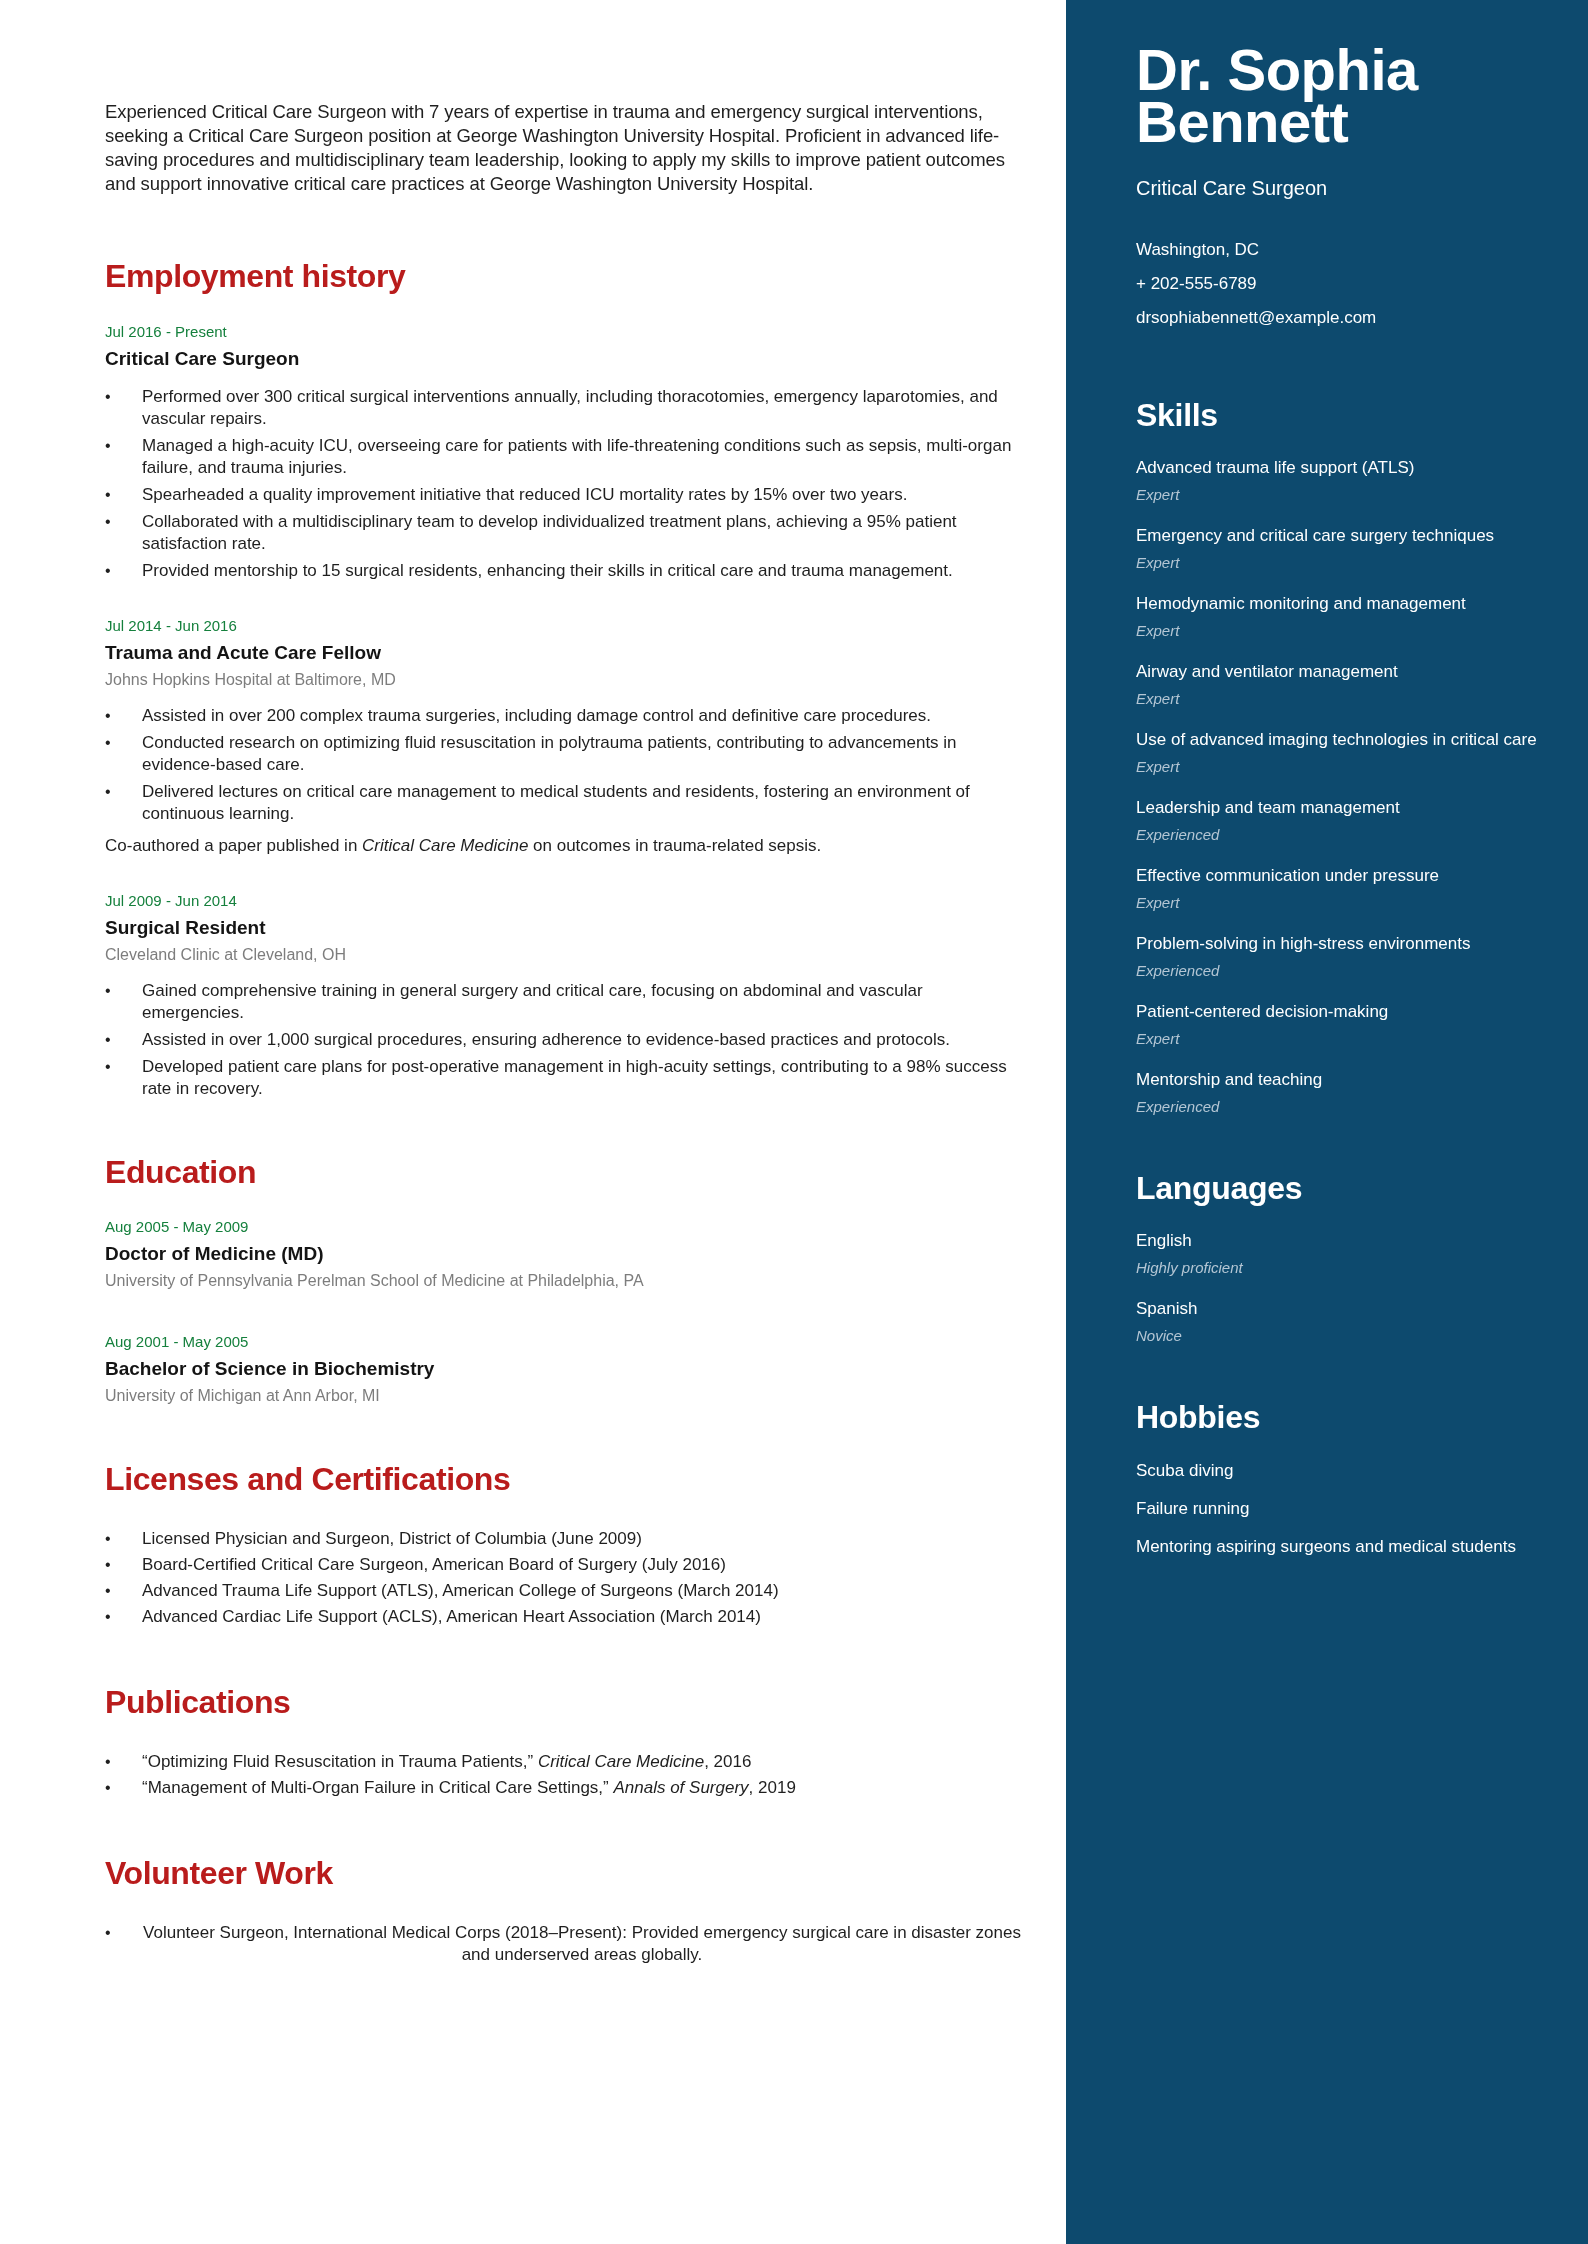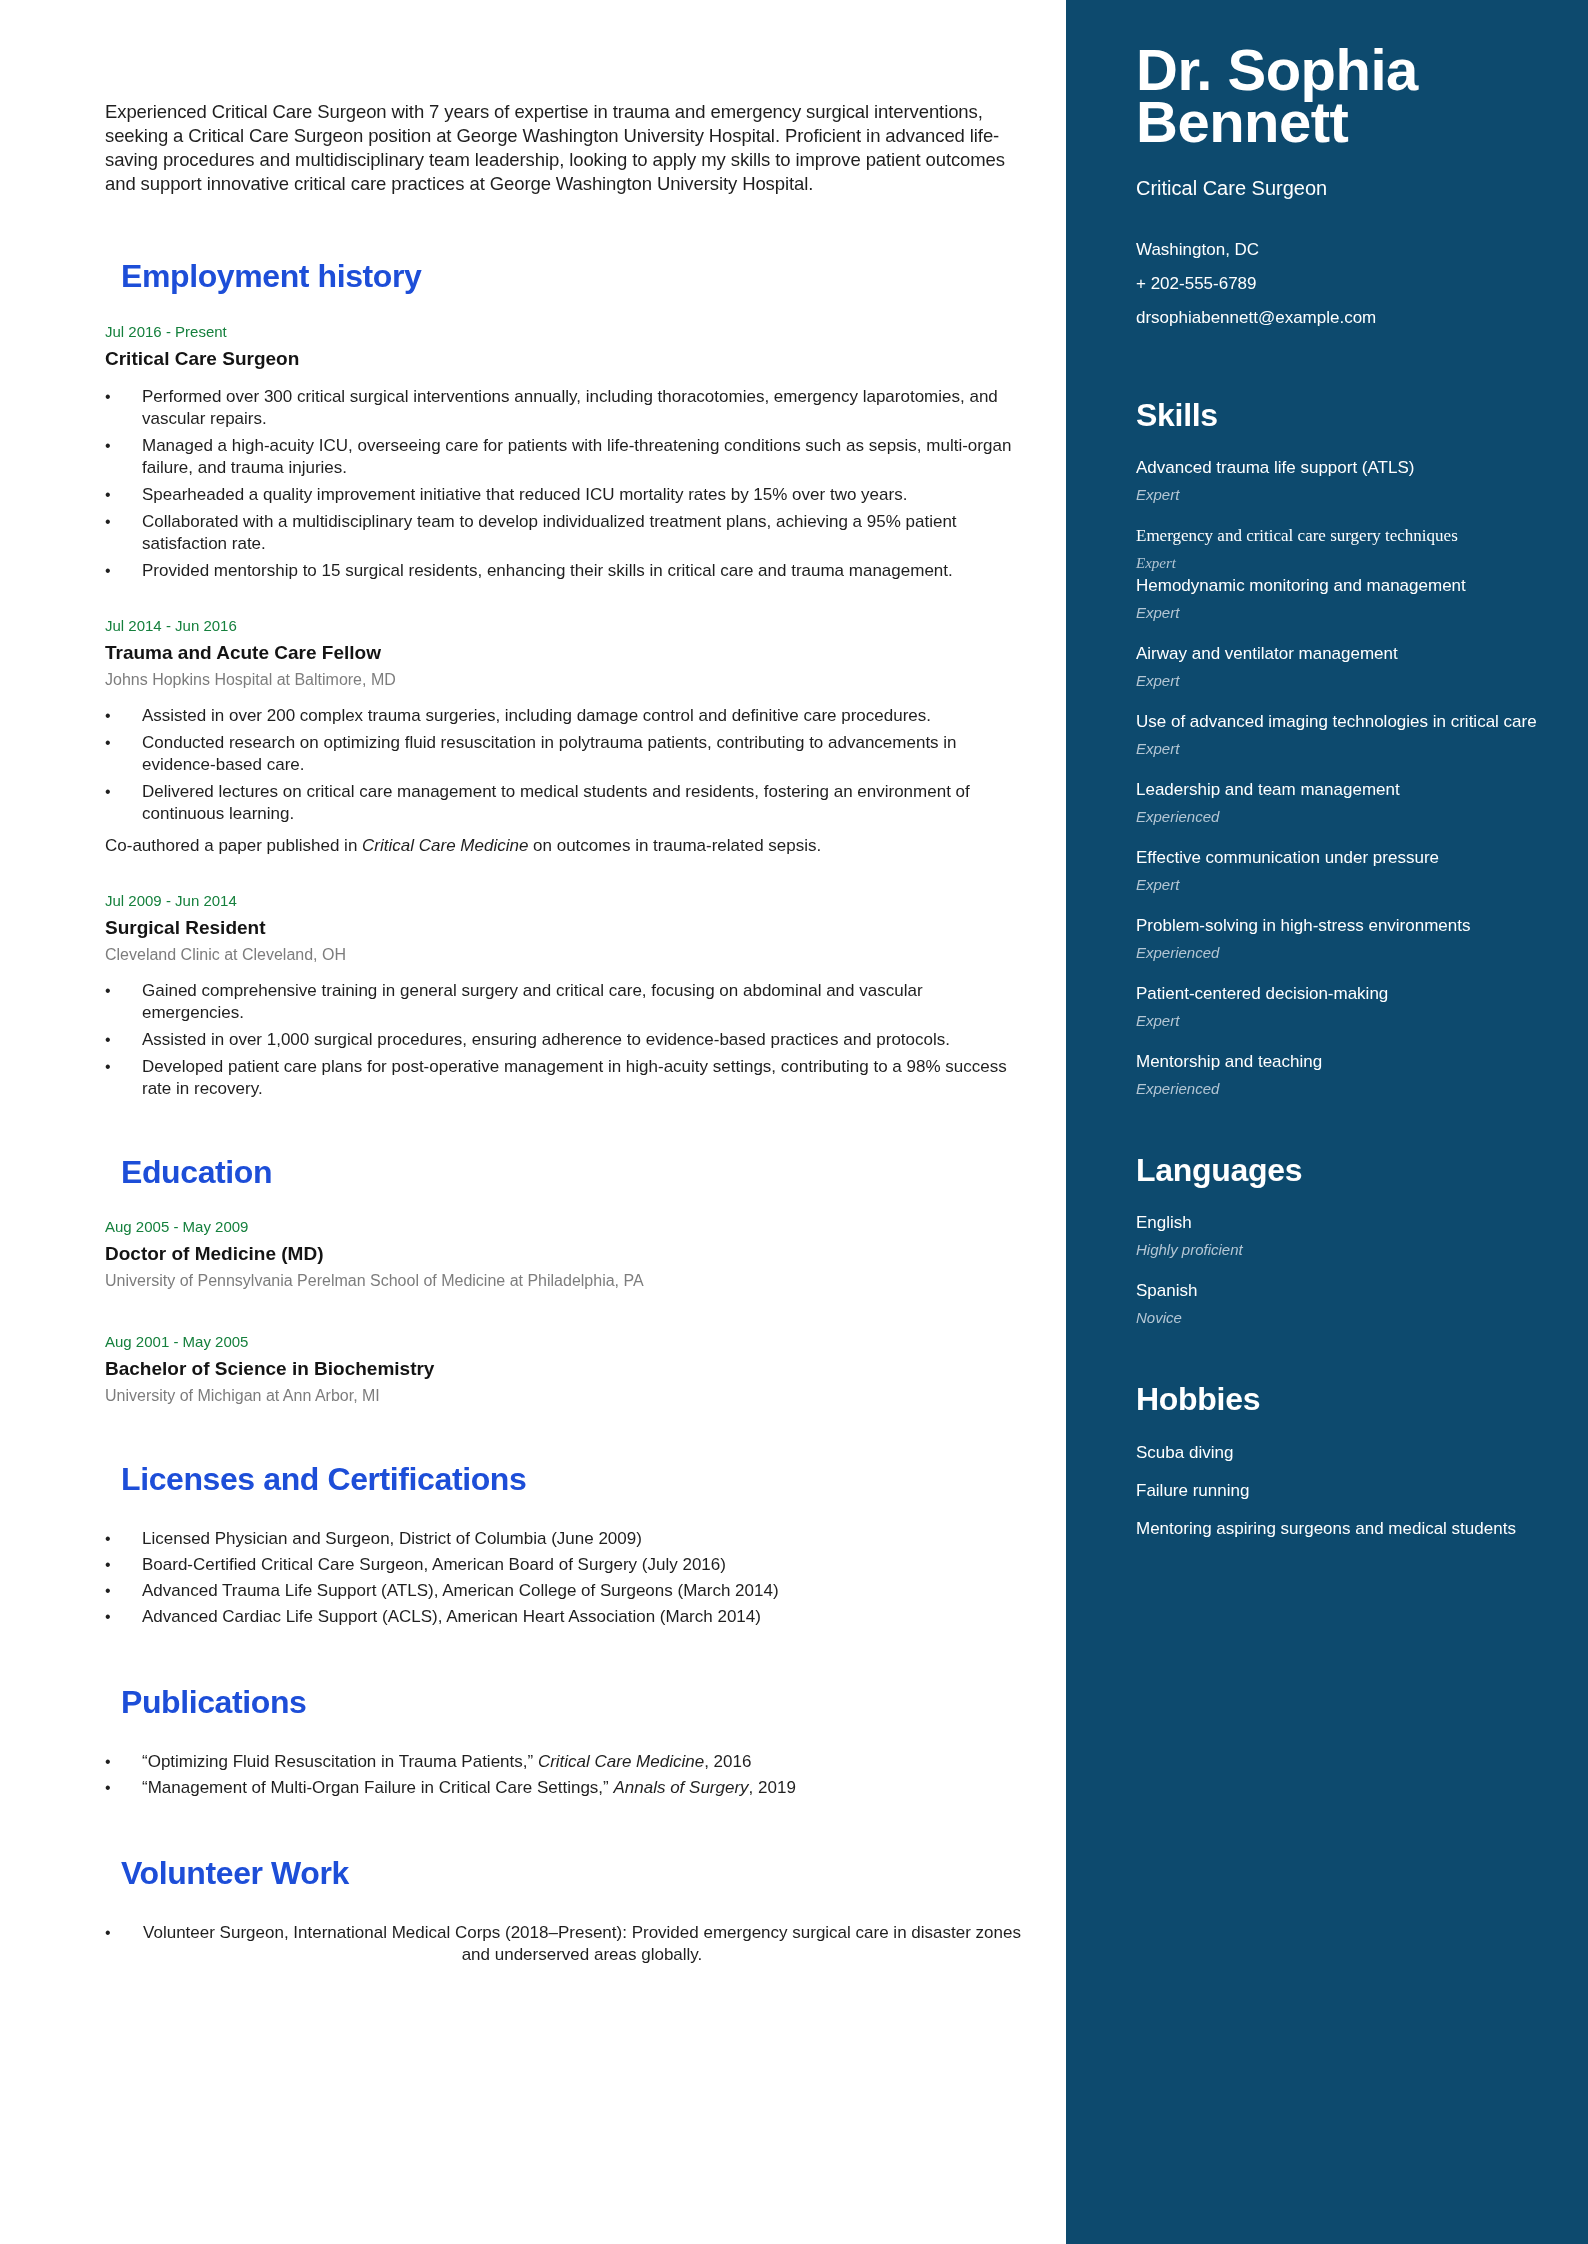--- a/index.html
+++ b/index.html
@@ -12,21 +12,21 @@
   .main {
     position: absolute; left: 0; top: 0; width: 1066px; height: 2244px;
     box-sizing: border-box; padding: 100px 66px 0 105px;
   }
   .side {
     position: absolute; left: 1066px; top: 0; width: 522px; height: 2244px;
     background: #0d4a6e; color: #ffffff; box-sizing: border-box;
     padding: 44px 30px 0 70px;
   }
   .summary { font-size: 18.5px; line-height: 24px; margin: 0; width: 900px; letter-spacing: -0.1px; }
-  .sec-title { font-size: 32px; font-weight: bold; margin: 16px; letter-spacing: -0.4px; color: #1d4ed8; }
+  .sec-title { font-size: 32px; font-weight: bold; margin: 0; letter-spacing: -0.4px; color: #b91c1c; }
   .entry .date { font-size: 15px; color: #15803d; line-height: 20px; }
   .entry .role { font-size: 19px; font-weight: bold; line-height: 26px; margin-top: 4px; color: #141414; }
   .entry .org { font-size: 16px; color: #7d7d7d; line-height: 22px; margin-top: 3px; }
   ul.bl { list-style: none; margin: 0; padding: 0; }
   ul.bl li { position: relative; padding-left: 37px; font-size: 17px; line-height: 22px; margin-bottom: 5px; width: 880px; }
   ul.bl li::before { content: "•"; position: absolute; left: 0; top: 0; font-size: 16px; }
   .note { font-size: 17px; line-height: 22px; }
   .side .name { font-size: 58px; font-weight: bold; line-height: 52px; letter-spacing: -0.5px; margin: 0; }
   .side .title { font-size: 20px; margin-top: 27px; line-height: 26px; }
   .side .contact div { font-size: 17px; line-height: 34px; }
@@ -123,21 +123,21 @@
     <div>+ 202-555-6789</div>
     <div>drsophiabennett@example.com</div>
   </div>
 
   <h2 class="sh" style="margin-top:62px;">Skills</h2>
   <div style="margin-top:22px;">
     <div class="skill" style="margin-bottom:18px;">
         <div class="nm">Advanced trauma life support (ATLS)</div>
         <div class="lv">Expert</div>
       </div>
-    <div class="skill" style="font-family:Liberation Serif, serif;">
+    <div class="skill" style="margin-bottom:18px;">
         <div class="nm">Emergency and critical care surgery techniques</div>
         <div class="lv">Expert</div>
       </div>
     <div class="skill" style="margin-bottom:18px;">
         <div class="nm">Hemodynamic monitoring and management</div>
         <div class="lv">Expert</div>
       </div>
     <div class="skill" style="margin-bottom:18px;">
         <div class="nm">Airway and ventilator management</div>
         <div class="lv">Expert</div>

